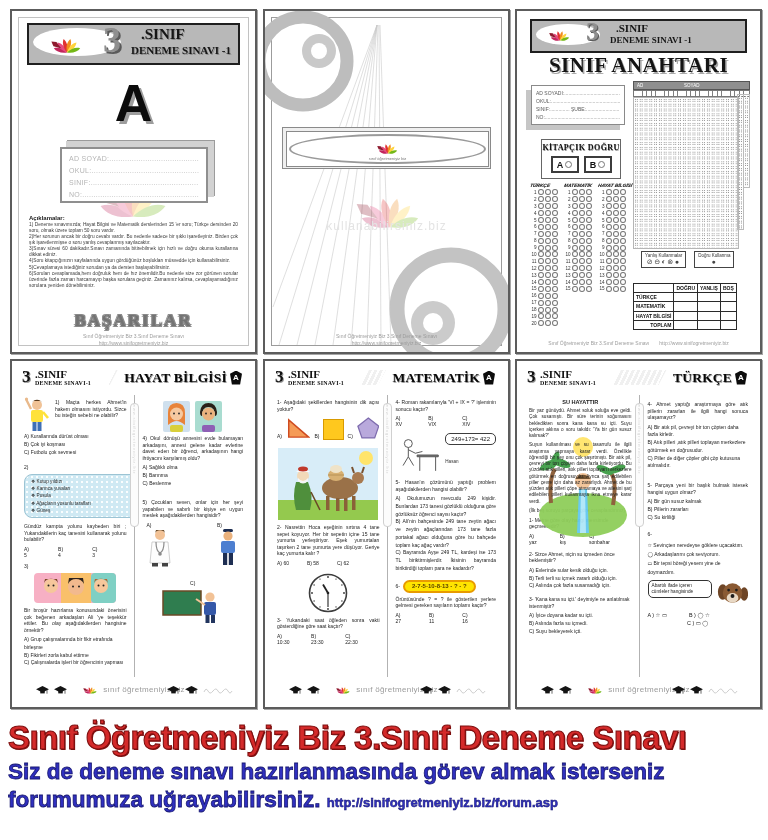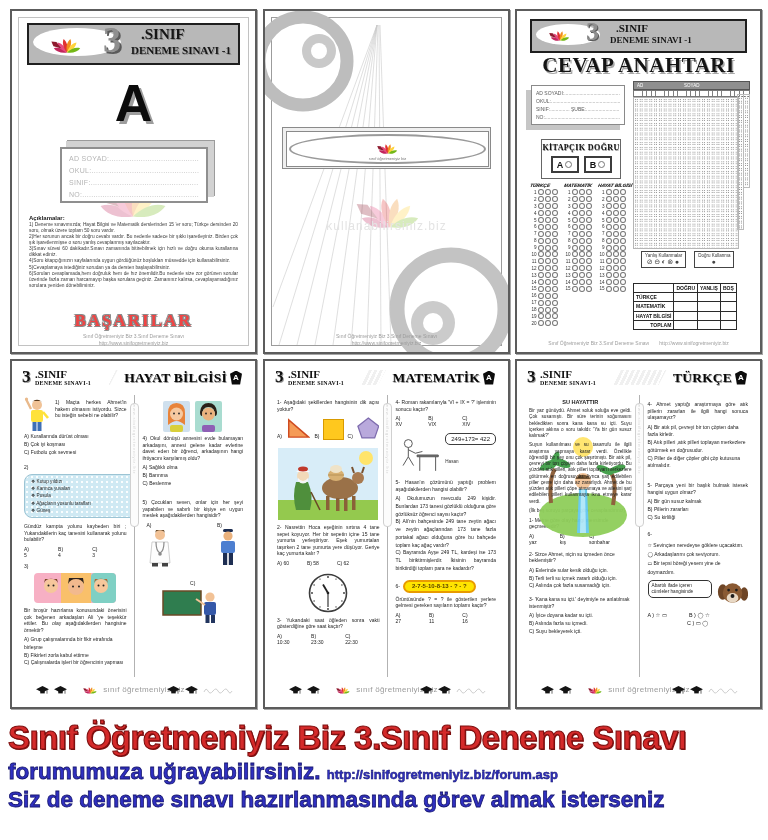--- a/index.html
+++ b/index.html
@@ -20,21 +20,21 @@
   .cov-3{position:absolute;left:74px;top:-6px;font-family:"Liberation Serif",serif;font-weight:900;font-size:36px;color:#8f8f8f;text-shadow:2px 2px 0 #5a5a5a;}
   .cov-t1{position:absolute;left:112px;top:1px;font-family:"Liberation Serif",serif;font-weight:900;font-size:15px;color:#161616;text-shadow:1px 1px 0 #8a8a8a;}
   .cov-t2{position:absolute;left:102px;top:19px;font-family:"Liberation Serif",serif;font-weight:900;font-size:11px;color:#161616;text-shadow:1px 1px 0 #8a8a8a;}
   .cov-A{position:absolute;top:66px;left:0;right:0;text-align:center;font-weight:900;font-size:52px;line-height:1;color:#0c0c0c;text-shadow:3px 3px 0 #9d9d9d;}
   .cov-namebox{position:absolute;top:136px;left:48px;width:148px;height:56px;background:#fff;border:2px solid #8f8f8f;box-shadow:6px -6px 0 0 #d2d2d2,7px -7px 0 0 #9b9b9b;padding:4px 7px;box-sizing:border-box;}
   .cov-field{font-size:7px;line-height:12px;color:#b5b5b5;letter-spacing:.3px;white-space:nowrap;overflow:hidden;}
   .wm-flower{position:absolute;opacity:.28;}
   .cov-acik{position:absolute;top:204px;left:17px;right:17px;}
   .cov-acik-title{font-size:6px;font-weight:bold;color:#222;margin-bottom:1px;}
   .instr{font-size:4.8px;line-height:1.27;color:#3c3c3c;text-align:justify;}
-  .cov-wish{position:absolute;top:300px;left:0;right:0;text-align:center;font-family:"Liberation Serif",serif;font-weight:700;font-size:17px;letter-spacing:2px;color:#ef4444;text-shadow:1px 1px 0 #8a8a8a,-1px -1px 0 #8a8a8a,1px -1px 0 #8a8a8a,-1px 1px 0 #8a8a8a;}
+  .cov-wish{position:absolute;top:300px;left:0;right:0;text-align:center;font-family:"Liberation Serif",serif;font-weight:700;font-size:17px;letter-spacing:2px;color:#737373;text-shadow:1px 1px 0 #8a8a8a,-1px -1px 0 #8a8a8a,1px -1px 0 #8a8a8a,-1px 1px 0 #8a8a8a;}
   .tiny-foot{position:absolute;bottom:5px;left:0;right:0;text-align:center;font-size:5px;line-height:1.45;color:#9c9c9c;}
 
   
   .back-frame{position:absolute;inset:6px;border:1px solid #9c9c9c;}
   .back-art{position:absolute;inset:0;width:100%;height:100%;}
   .back-banner{position:absolute;top:116px;left:17px;right:17px;height:42px;border:1px solid #8a8a8a;background:#efefef;padding:3px;box-sizing:border-box;}
   .back-banner-in{width:100%;height:100%;border:1px solid #8a8a8a;background:#fff;position:relative;}
   .back-oval{position:absolute;inset:2px;border:2px solid #9a9a9a;border-radius:50%;display:flex;flex-direction:column;align-items:center;justify-content:center;}
   .back-oval svg{width:30px;height:18px;}
   .back-brand{font-size:4px;color:#777;}
@@ -244,21 +244,21 @@
   <section class="page row1 px3">
     <div class="key-header">
       <div class="key-ellipse"></div>
       <svg class="key-flower" viewBox="0 0 40 30">
           <use href="#flower-def"></use>
         </svg>
       <div class="key-3">3</div>
       <div class="key-t1">.SINIF</div>
       <div class="key-t2">DENEME SINAVI -1</div>
     </div>
-    <div class="key-title">CEVAP ANAHTARI</div>
+    <div class="key-title">SINIF ANAHTARI</div>
     <div class="key-namebox">
       <div>
           <div class="key-field">AD SOYADI:..........................................</div>
           <div class="key-field">OKUL:...................................................</div>
           <div class="key-field">SINIF:..............  ŞUBE:........................</div>
           <div class="key-field">NO:......................................................</div>
         </div>
     </div>
     <div class="key-kitap">
       <div class="key-kitap-title">KİTAPÇIK DOĞRU</div>
@@ -1079,20 +1079,20 @@
           </svg>
         <svg width="30" height="8" viewBox="0 0 30 8">
             <path d="M1 5 Q3 0 5 4 T10 4 T15 4 T20 4 T25 4 T29 4" fill="none" stroke="#cfcfcf" stroke-width="1"></path>
           </svg>
       </div>
     </div>
   </section>
 
   <div class="banner">
     <div class="banner-title">Sınıf Öğretmeniyiz Biz 3.Sınıf Deneme Sınavı</div>
+    <div class="banner-line">Siz de deneme sınavı hazırlanmasında görev almak isterseniz</div>
     <div class="banner-line">
       <span>forumumuza uğrayabilirsiniz.</span>
       <span class="banner-url">http://sinifogretmeniyiz.biz/forum.asp</span>
     </div>
-    <div class="banner-line">Siz de deneme sınavı hazırlanmasında görev almak isterseniz</div>
   </div>
 
 </div>
 
 </body></html>

